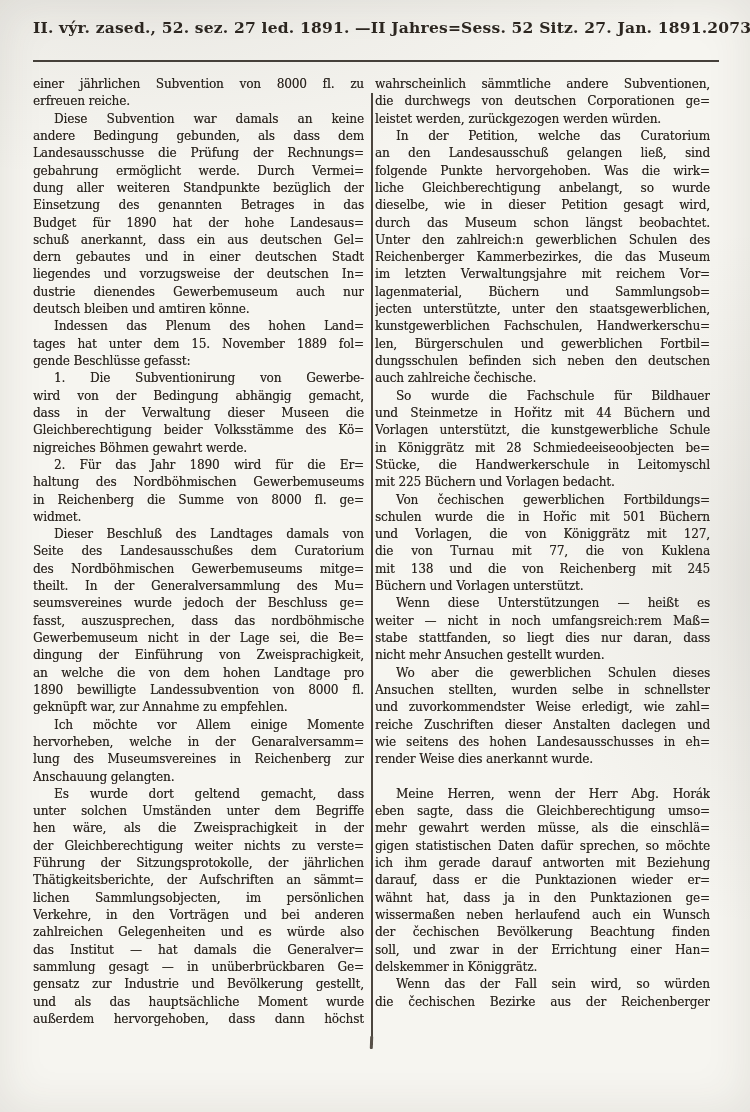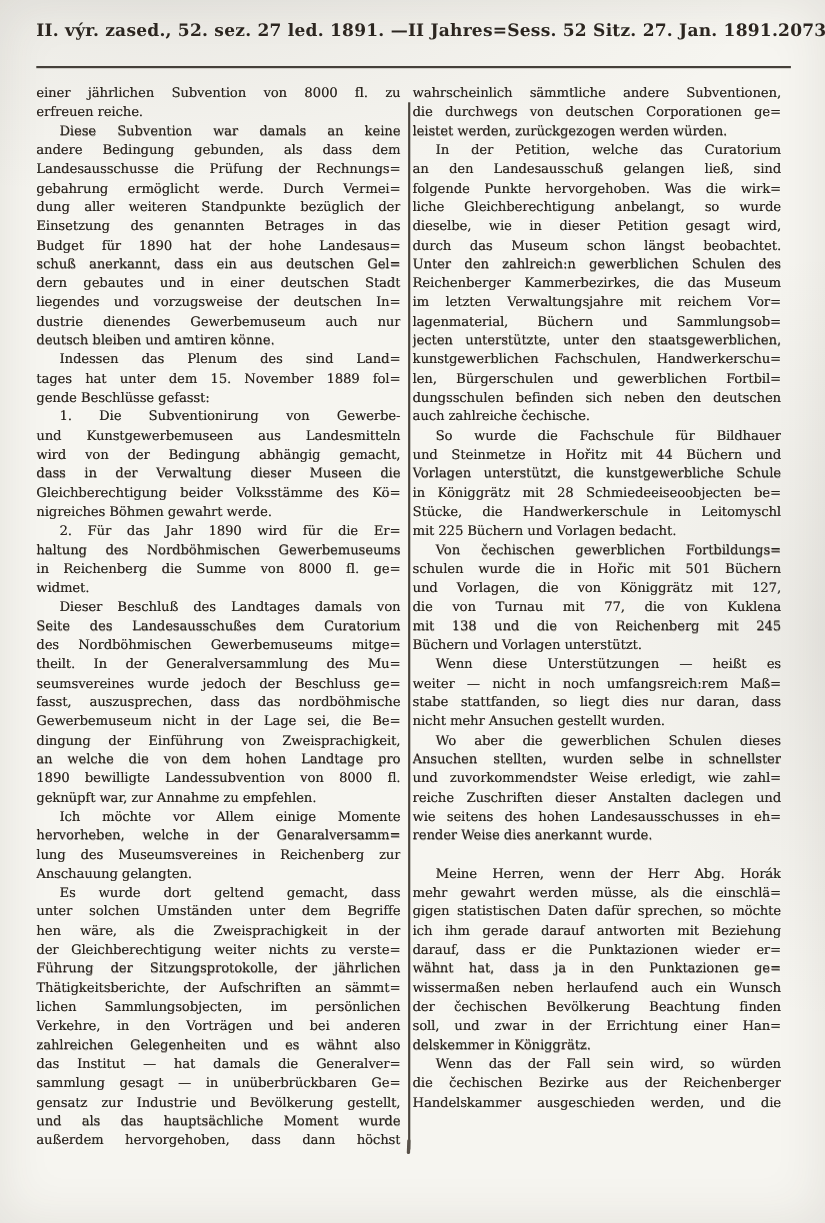--- a/index.html
+++ b/index.html
@@ -94,25 +94,24 @@
       <div class="line">Landesausschusse die Prüfung der Rechnungs=</div>
       <div class="line">gebahrung ermöglicht werde. Durch Vermei=</div>
       <div class="line">dung aller weiteren Standpunkte bezüglich der</div>
       <div class="line">Einsetzung des genannten Betrages in das</div>
       <div class="line">Budget für 1890 hat der hohe Landesaus=</div>
       <div class="line">schuß anerkannt, dass ein aus deutschen Gel=</div>
       <div class="line">dern gebautes und in einer deutschen Stadt</div>
       <div class="line">liegendes und vorzugsweise der deutschen In=</div>
       <div class="line">dustrie dienendes Gewerbemuseum auch nur</div>
       <div class="line last">deutsch bleiben und amtiren könne.</div>
-      <div class="line indent">Indessen das Plenum des sind Land=</div>
+      <div class="line indent">Indessen das Plenum des hohen Land=</div>
       <div class="line">tages hat unter dem 15. November 1889 fol=</div>
       <div class="line last">gende Beschlüsse gefasst:</div>
       <div class="line indent">1. Die Subventionirung von Gewerbe-</div>
-      <div class="line">und Kunstgewerbemuseen aus Landesmitteln</div>
       <div class="line">wird von der Bedingung abhängig gemacht,</div>
       <div class="line">dass in der Verwaltung dieser Museen die</div>
       <div class="line">Gleichberechtigung beider Volksstämme des Kö=</div>
       <div class="line last">nigreiches Böhmen gewahrt werde.</div>
       <div class="line indent">2. Für das Jahr 1890 wird für die Er=</div>
       <div class="line">haltung des Nordböhmischen Gewerbemuseums</div>
       <div class="line">in Reichenberg die Summe von 8000 fl. ge=</div>
       <div class="line last">widmet.</div>
       <div class="line indent">Dieser Beschluß des Landtages damals von</div>
       <div class="line">Seite des Landesausschußes dem Curatorium</div>
@@ -130,21 +129,21 @@
       <div class="line">lung des Museumsvereines in Reichenberg zur</div>
       <div class="line last">Anschauung gelangten.</div>
       <div class="line indent">Es wurde dort geltend gemacht, dass</div>
       <div class="line">unter solchen Umständen unter dem Begriffe</div>
       <div class="line">hen wäre, als die Zweisprachigkeit in der</div>
       <div class="line">der Gleichberechtigung weiter nichts zu verste=</div>
       <div class="line">Führung der Sitzungsprotokolle, der jährlichen</div>
       <div class="line">Thätigkeitsberichte, der Aufschriften an sämmt=</div>
       <div class="line">lichen Sammlungsobjecten, im persönlichen</div>
       <div class="line">Verkehre, in den Vorträgen und bei anderen</div>
-      <div class="line">zahlreichen Gelegenheiten und es wähnt also</div>
+      <div class="line">zahlreichen Gelegenheiten und es würde also</div>
       <div class="line">das Institut — hat damals die Generalver=</div>
       <div class="line">sammlung gesagt — in unüberbrückbaren Ge=</div>
       <div class="line">gensatz zur Industrie und Bevölkerung gestellt,</div>
       <div class="line">und als das hauptsächliche Moment wurde</div>
       <div class="line">außerdem hervorgehoben, dass dann höchst</div>
     </div>
 
   <div class="col-divider"></div>
 
   <div class="col col-right" id="col-right">
@@ -183,29 +182,29 @@
       <div class="line">stabe stattfanden, so liegt dies nur daran, dass</div>
       <div class="line last">nicht mehr Ansuchen gestellt wurden.</div>
       <div class="line indent">Wo aber die gewerblichen Schulen dieses</div>
       <div class="line">Ansuchen stellten, wurden selbe in schnellster</div>
       <div class="line">und zuvorkommendster Weise erledigt, wie zahl=</div>
       <div class="line">reiche Zuschriften dieser Anstalten daclegen und</div>
       <div class="line">wie seitens des hohen Landesausschusses in eh=</div>
       <div class="line last">render Weise dies anerkannt wurde.</div>
       <div class="pgap"></div>
       <div class="line indent">Meine Herren, wenn der Herr Abg. Horák</div>
+      <div class="line">eben sagte, dass die Gleichberechtigung umso=</div>
       <div class="line">mehr gewahrt werden müsse, als die einschlä=</div>
       <div class="line">gigen statistischen Daten dafür sprechen, so möchte</div>
       <div class="line">ich ihm gerade darauf antworten mit Beziehung</div>
       <div class="line">darauf, dass er die Punktazionen wieder er=</div>
       <div class="line">wähnt hat, dass ja in den Punktazionen ge=</div>
       <div class="line">wissermaßen neben herlaufend auch ein Wunsch</div>
       <div class="line">der čechischen Bevölkerung Beachtung finden</div>
       <div class="line">soll, und zwar in der Errichtung einer Han=</div>
       <div class="line last">delskemmer in Königgrätz.</div>
       <div class="line indent">Wenn das der Fall sein wird, so würden</div>
       <div class="line">die čechischen Bezirke aus der Reichenberger</div>
-      <div class="line">Handelskammer ausgeschieden werden, und die</div>
     </div>
 
   <div class="printer-mark"></div>
 
 </div>
 
 </body></html>

